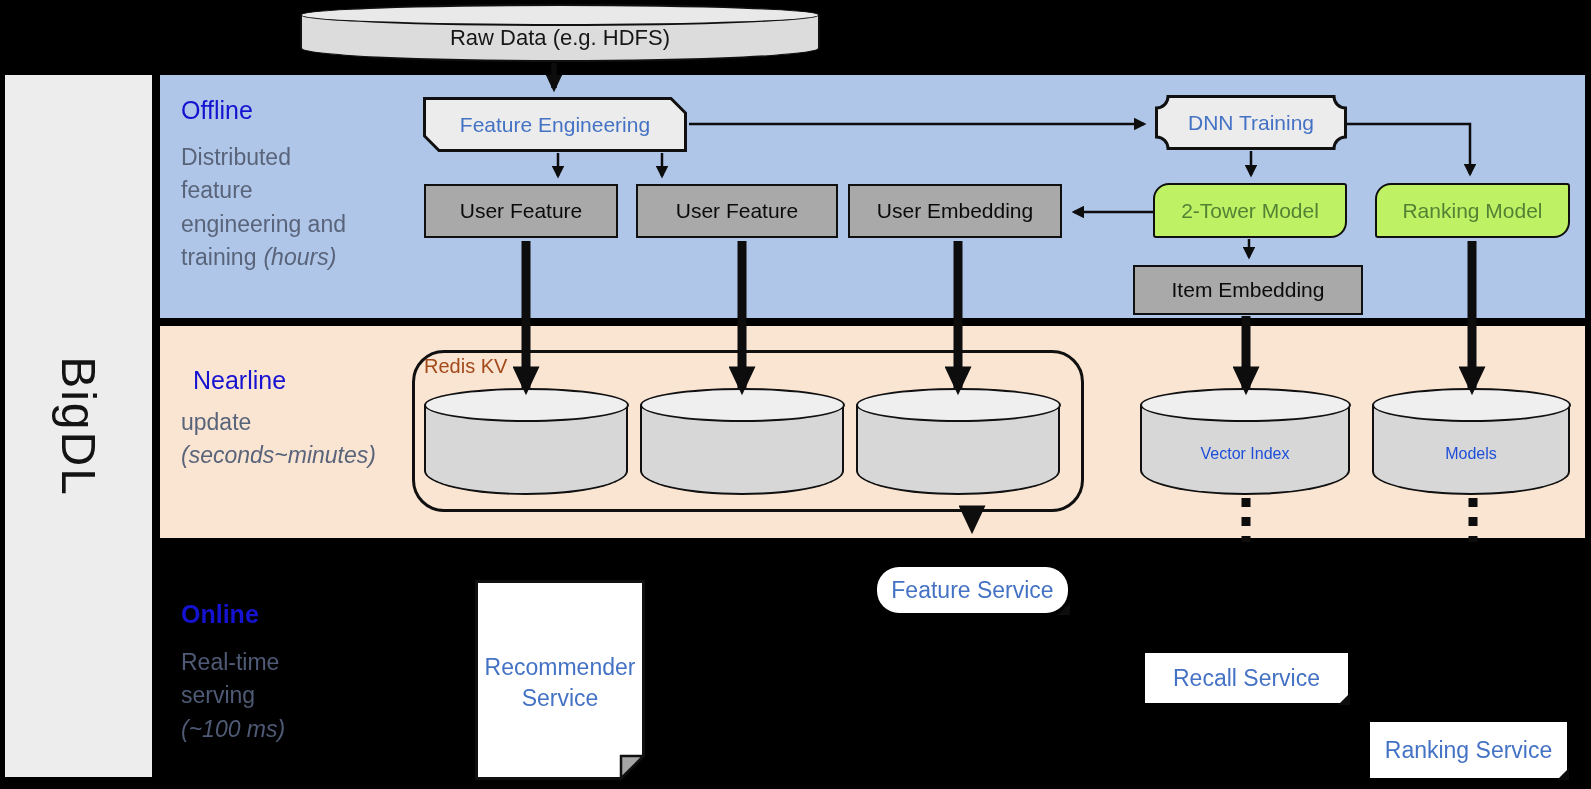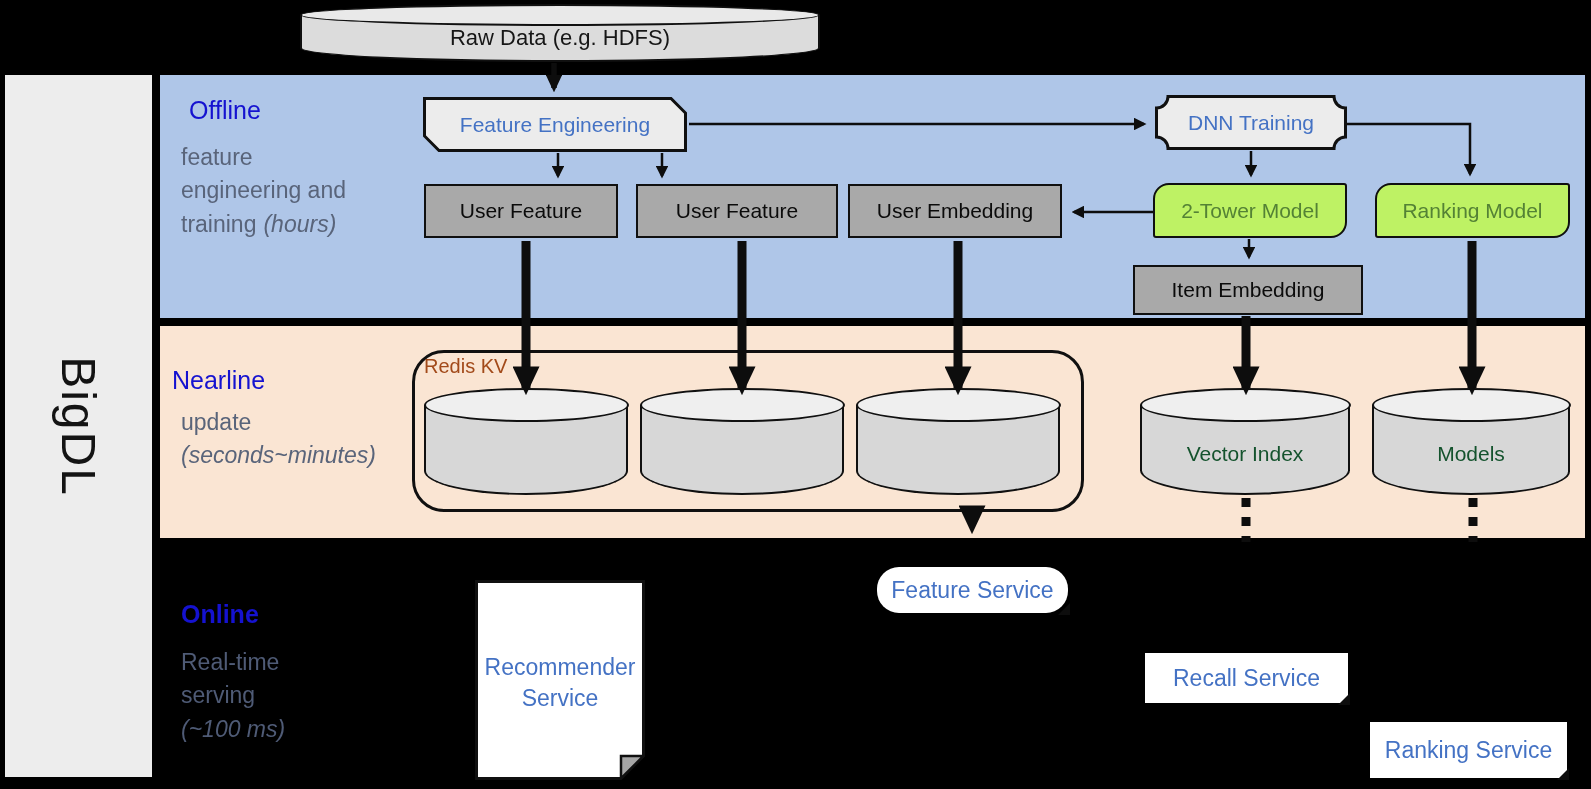--- a/index.html
+++ b/index.html
@@ -31,21 +31,21 @@
   .green-t{color:#548235;font-size:21px;}
   .gray-box{background:#A9A9A9;border:2.5px solid #101010;font-size:21px;color:#0b0b0b;}
   .round-diag{background:#bef264;border:2.5px solid #101010;border-radius:16px 3px 16px 3px;}
 
   
   .cyl{position:absolute;background:#D7D7D7;border:2.5px solid #101010;border-top:none;
     border-radius:0 0 110px 110px / 0 0 26px 26px;box-sizing:border-box;
     display:flex;align-items:center;justify-content:center;}
   .cyl::before{content:"";position:absolute;left:-2.5px;right:-2.5px;top:-17px;height:34px;
     background:#EFEFEF;border:2.5px solid #101010;border-radius:50%;box-sizing:border-box;}
-  .cyl .lbl{position:relative;z-index:2;font-size:21px;color:#14532d;padding-top:10px;}
+  .cyl .lbl{position:relative;z-index:2;font-size:16px;color:#1d4ed8;padding-top:10px;}
   .cyl-flat{position:absolute;background:#DCDCDC;border:2px solid #101010;border-top:none;
     border-radius:0 0 260px 260px / 0 0 14px 14px;box-sizing:border-box;
     display:flex;align-items:center;justify-content:center;}
   .cyl-flat::before{content:"";position:absolute;left:-2px;right:-2px;top:-11px;height:22px;
     background:#E9E9E9;border:2px solid #101010;border-radius:50%;box-sizing:border-box;}
   .cyl-flat .lbl{position:relative;z-index:2;font-size:22px;color:#161616;}
 
   
   .redis-box{position:absolute;left:412px;top:350px;width:672px;height:162px;
     border:3px solid #101010;border-radius:32px;box-sizing:border-box;}
@@ -69,28 +69,29 @@
 <div id="stage">
 
   <div class="band band-offline"></div>
   <div class="band band-nearline"></div>
   <div class="band band-online"></div>
 
   <div class="sidebar">
     <span class="brand-text">BigDL</span>
   </div>
 
-  <div class="lane-title" style="left:181px;top:96px;margin-left:8px;">Offline</div>
+  <div class="lane-title" style="left:181px;top:96px;">Offline</div>
   <div class="lane-sub" style="left:181px;top:141px;width:300px;">
+    <span class="sub-line">Distributed</span>
     <span class="sub-line">feature</span>
     <span class="sub-line">engineering and</span>
     <span class="sub-line"><span>training</span><span class="it sp">(hours)</span></span>
   </div>
 
-  <div class="lane-title" style="left:172px;top:366px;">Nearline</div>
+  <div class="lane-title" style="left:193px;top:366px;">Nearline</div>
   <div class="lane-sub" style="left:181px;top:406px;width:320px;">
     <span class="sub-line">update</span>
     <span class="sub-line it">(seconds~minutes)</span>
   </div>
 
   <div class="lane-title online-title" style="left:181px;top:600px;">Online</div>
   <div class="lane-sub online-sub" style="left:181px;top:646px;width:300px;">
     <span class="sub-line">Real-time</span>
     <span class="sub-line">serving</span>
     <span class="sub-line it">(~100 ms)</span>

